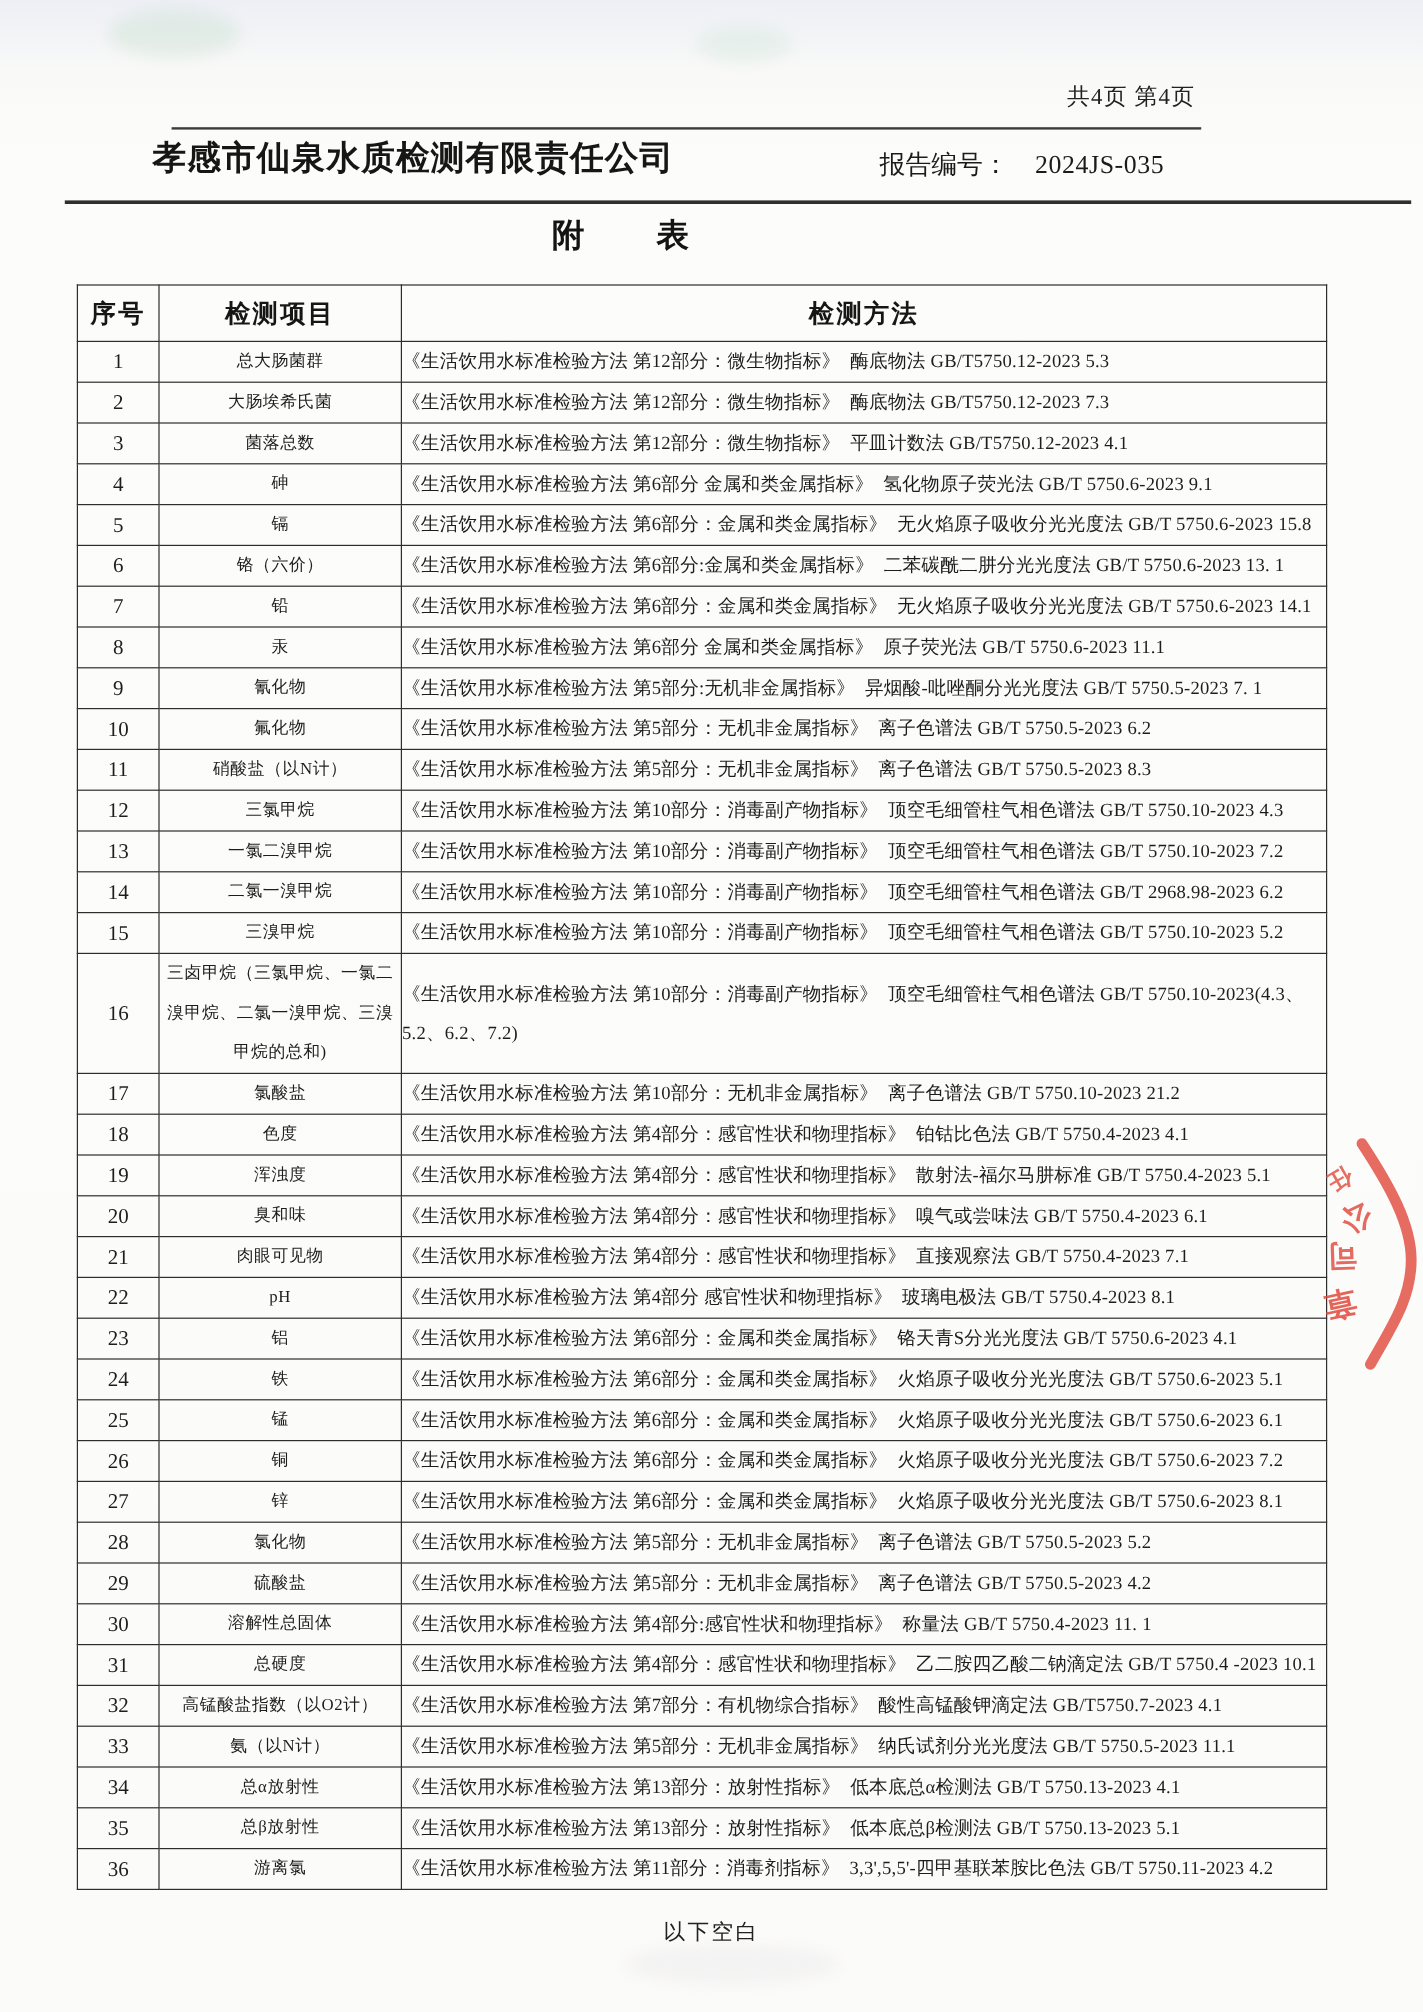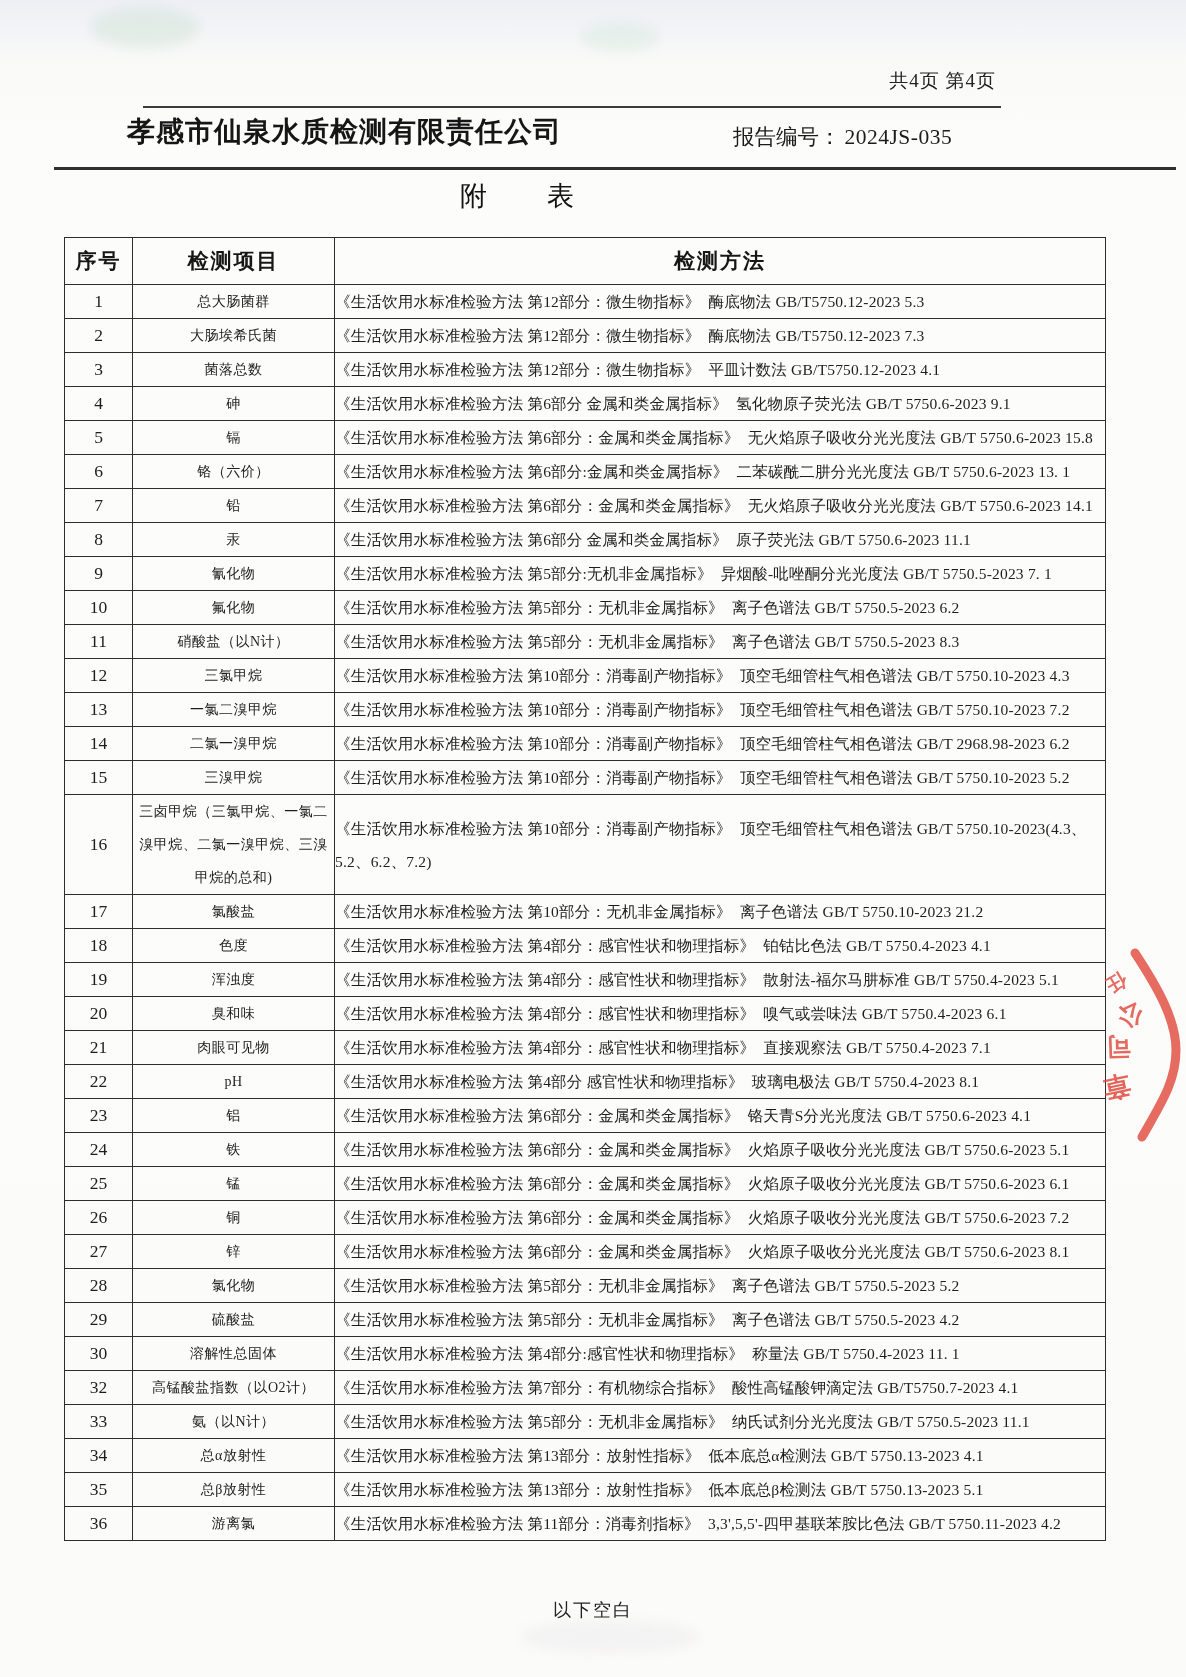--- a/index.html
+++ b/index.html
@@ -20,25 +20,25 @@
   .rule-1{position:absolute;top:106px;left:143px;width:858px;height:2px;background:#3c3c3c;}
   .company-name{
     position:absolute;top:113px;left:127px;
     font-family:Liberation Mono, monospace;
     font-weight:bold;font-size:28px;letter-spacing:1px;color:#161616;
   }
   .report-no{
     position:absolute;top:122px;left:733px;
     font-size:21.5px;color:#1b1b1b;white-space:nowrap;
   }
-  .report-no .value{margin-left:4px;letter-spacing:.5px;}
+  .report-no .value{margin-left:22px;letter-spacing:.5px;}
   .rule-2{position:absolute;top:167px;left:54px;width:1122px;height:2.5px;background:#2f2f2f;}
   .doc-title{
     position:absolute;top:178px;left:0;width:1036px;
-    text-align:center;font-size:27px;font-weight:normal;letter-spacing:2px;color:#141414;
+    text-align:center;font-size:27px;font-weight:bold;letter-spacing:2px;color:#141414;
     white-space:pre;
   }
   
   table.methods{
     position:absolute;top:237px;left:64px;width:1041px;
     border-collapse:collapse;table-layout:fixed;
     background:transparent;
   }
   table.methods th, table.methods td{
     border:1.6px solid #2d2d2d;
@@ -281,20 +281,25 @@
       <td class="c-item">硫酸盐</td>
       <td class="c-method">《生活饮用水标准检验方法 第5部分：无机非金属指标》  离子色谱法 GB/T 5750.5-2023 4.2</td>
     </tr>
 
     <tr>
       <td class="c-no">30</td>
       <td class="c-item">溶解性总固体</td>
       <td class="c-method">《生活饮用水标准检验方法 第4部分:感官性状和物理指标》  称量法 GB/T 5750.4-2023 11. 1</td>
     </tr>
 
+    <tr>
+      <td class="c-no">31</td>
+      <td class="c-item">总硬度</td>
+      <td class="c-method">《生活饮用水标准检验方法 第4部分：感官性状和物理指标》  乙二胺四乙酸二钠滴定法 GB/T 5750.4 -2023 10.1</td>
+    </tr>
 
     <tr>
       <td class="c-no">32</td>
       <td class="c-item">高锰酸盐指数（以O2计）</td>
       <td class="c-method">《生活饮用水标准检验方法 第7部分：有机物综合指标》  酸性高锰酸钾滴定法 GB/T5750.7-2023 4.1</td>
     </tr>
 
     <tr>
       <td class="c-no">33</td>
       <td class="c-item">氨（以N计）</td>

